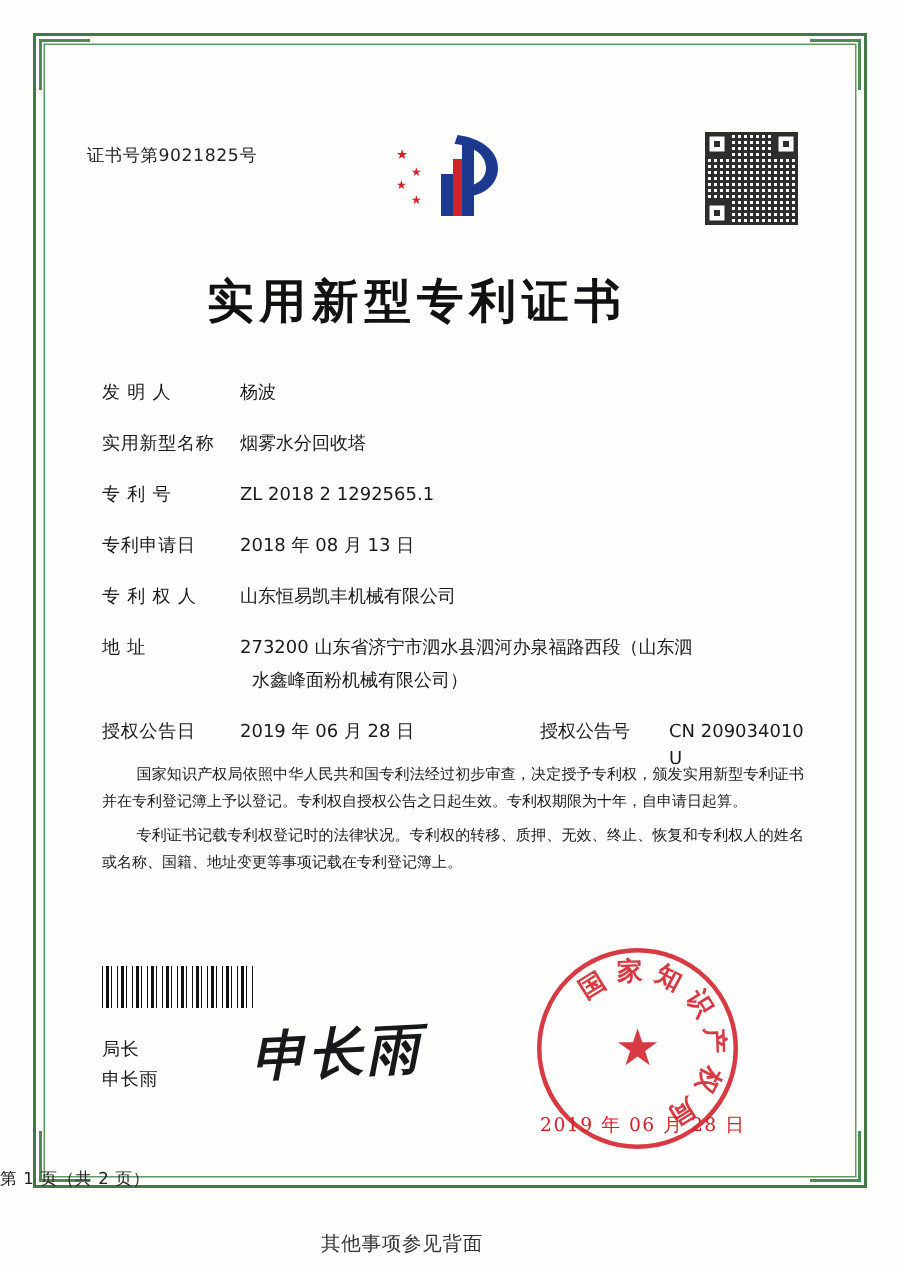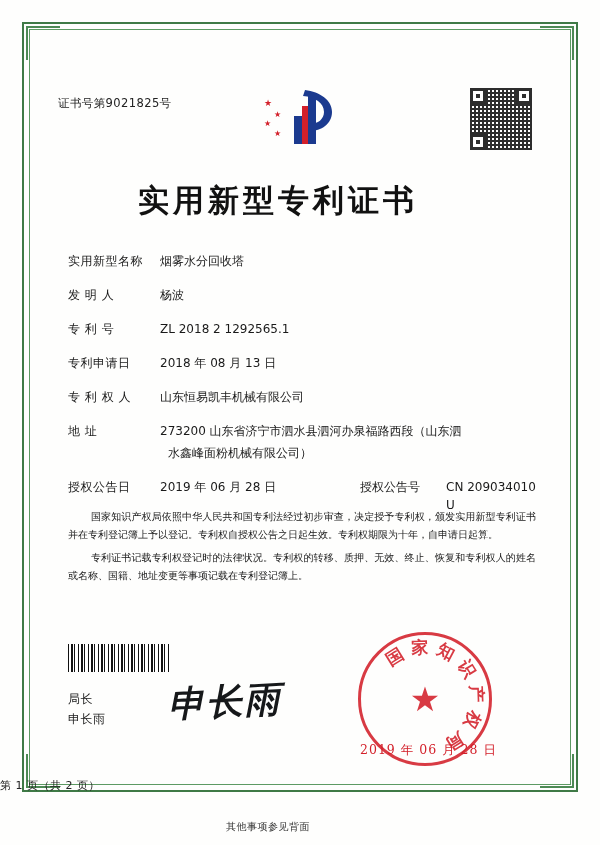--- a/index.html
+++ b/index.html
@@ -228,21 +228,21 @@
     width: 600px;
     font-size: 11px;
     color: #222;
     letter-spacing: .5px;
   }
   .footnote {
     position: absolute;
     left: 0; top: 820px;
     width: 536px;
     text-align: center;
-    font-size: 10px;
+    font-size: 13px;
     color: #333;
     letter-spacing: .5px;
   }
 </style>
 </head>
 <body>
 
 <div class="page">
 
   <div class="border-outer"></div>
@@ -277,27 +277,27 @@
     <span class="qbox q3">
         <i></i>
       </span>
   </div>
 
   <div class="title">实用新型专利证书</div>
 
   <div class="fields">
 
     <div class="row">
+      <div class="lbl">发 明 人</div>
+      <div class="val">杨波</div>
+    </div>
+
+    <div class="row">
       <div class="lbl">实用新型名称</div>
       <div class="val">烟雾水分回收塔</div>
-    </div>
-
-    <div class="row">
-      <div class="lbl">发 明 人</div>
-      <div class="val">杨波</div>
     </div>
 
     <div class="row">
       <div class="lbl">专 利 号</div>
       <div class="val">ZL 2018 2 1292565.1</div>
     </div>
 
     <div class="row">
       <div class="lbl">专利申请日</div>
       <div class="val">2018 年 08 月 13 日</div>

